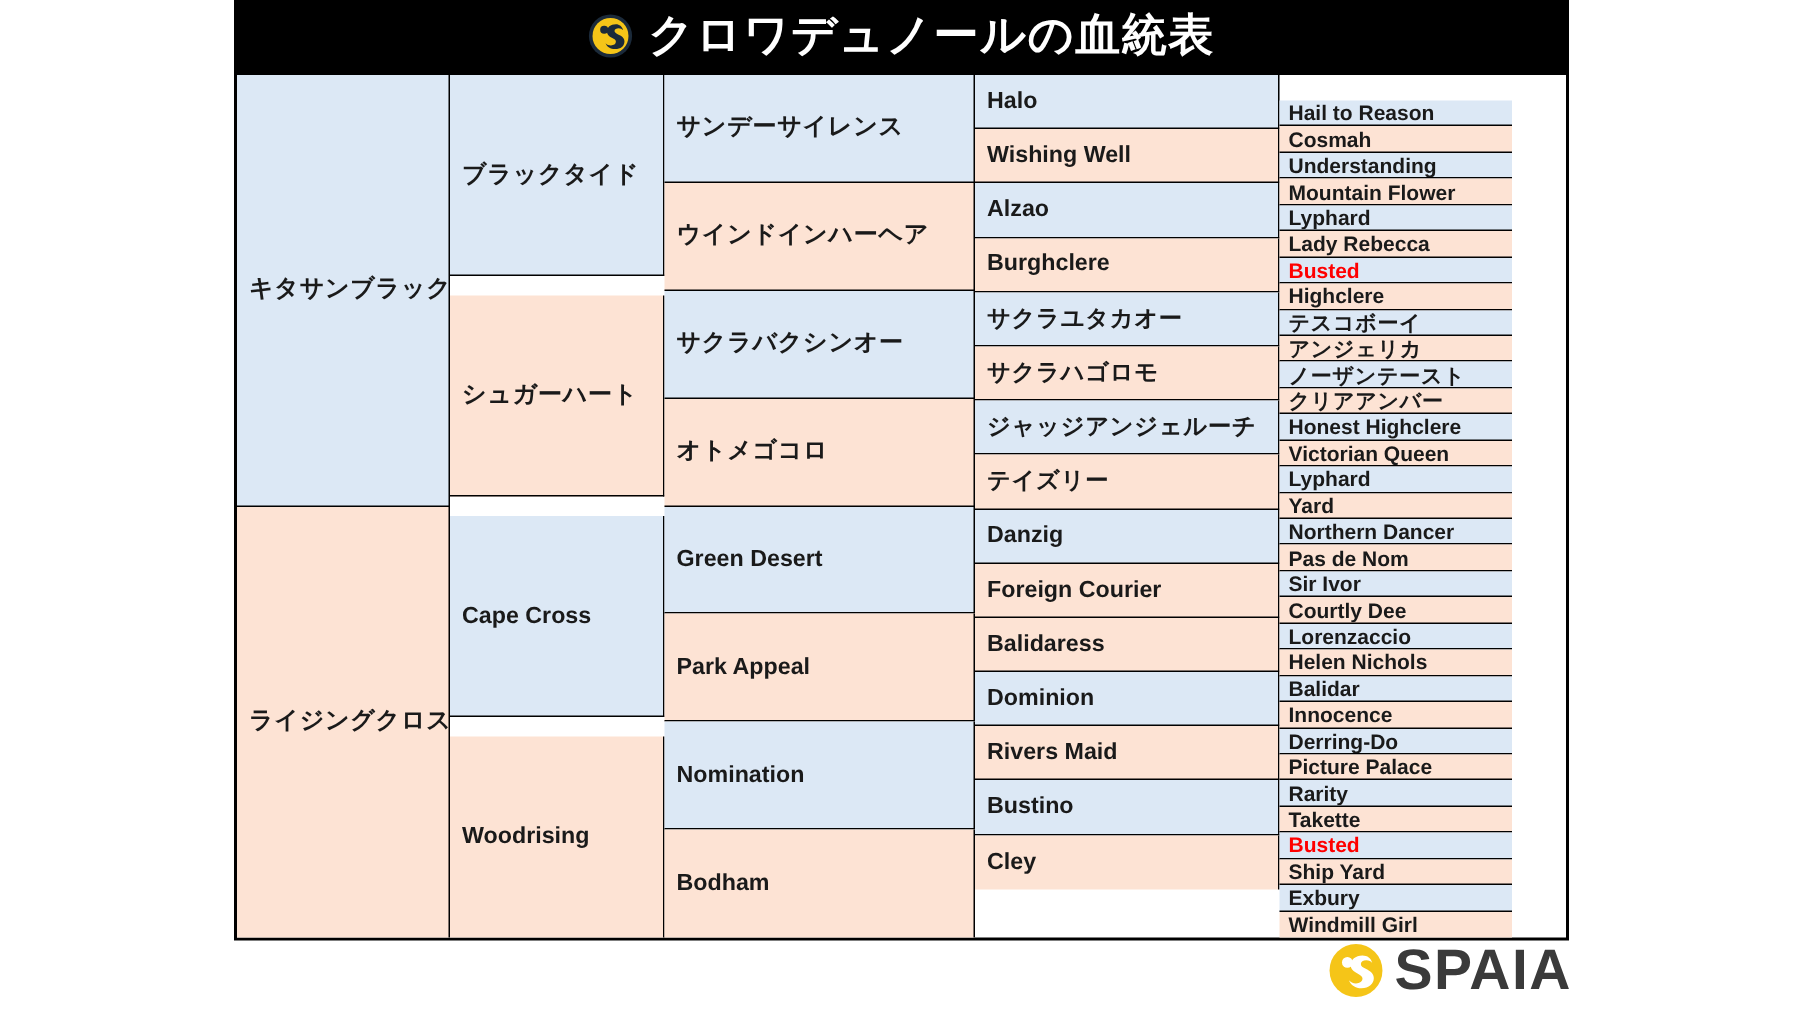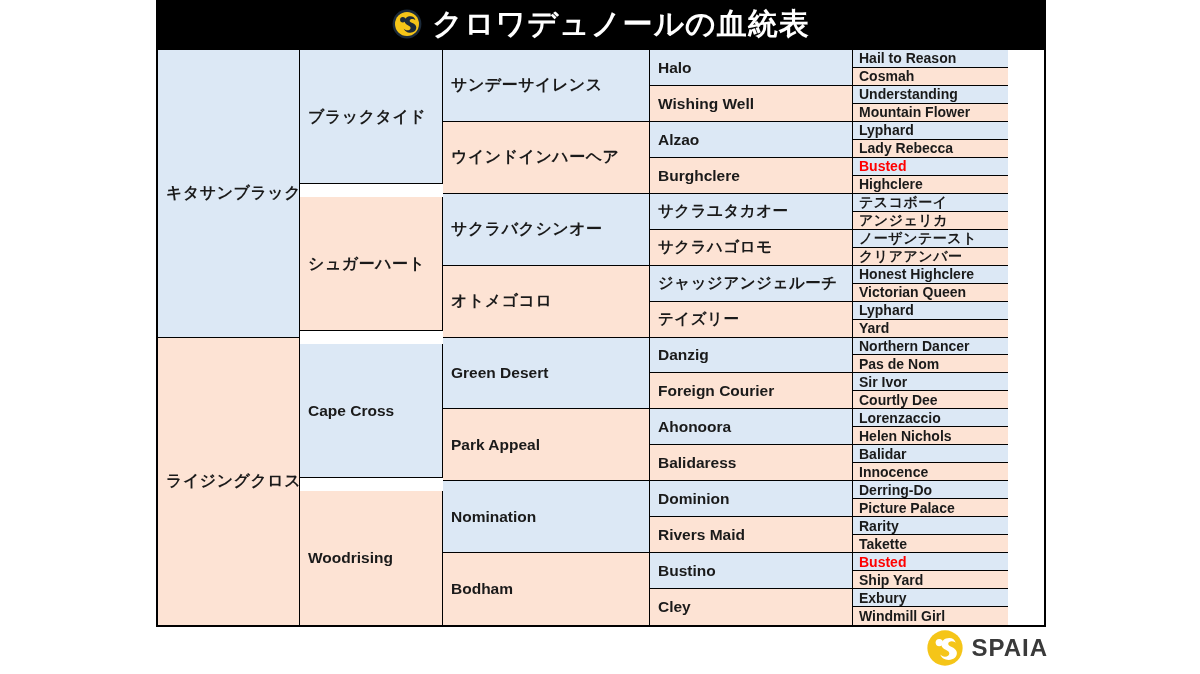--- a/index.html
+++ b/index.html
@@ -30,21 +30,21 @@
     width:890px;height:579px;
     border:2px solid #000;
     box-sizing:border-box;
     display:flex;
   }
   .col{display:flex;flex-direction:column;box-sizing:border-box;}
   .c1{width:142px;}
   .c2{width:143px;gap:13px;}
   .c3{width:207px;}
   .c4{width:203px;}
-  .c5{width:155px;}
+  .c5{width:155px;margin-top:17px;}
 
   .cell{
     box-sizing:border-box;
     border-right:1.5px solid #000;
     border-bottom:1.5px solid #000;
     display:flex;align-items:center;
     padding-left:8px;
     overflow:hidden;
     white-space:nowrap;
   }
@@ -68,21 +68,21 @@
   .c5 .cell{height:18.09375px;}
   .c5 .cell{padding-left:6px;}
 
   
   .brand{
     position:absolute;right:152px;bottom:8px;
     display:flex;align-items:center;gap:8px;
   }
   .brand-logo{width:36px;height:36px;display:block;}
   .brand-text{
-    font-size:24px;font-weight:700;color:#3a3a3a;letter-spacing:1px;line-height:1;
+    font-size:38px;font-weight:700;color:#3a3a3a;letter-spacing:1px;line-height:1;
   }
 </style>
 </head>
 <body>
 
 <div class="sheet">
 
   <div class="header">
     <svg class="header-logo" viewBox="0 0 100 100">
       <circle cx="50" cy="50" r="48" fill="#1b2a3a"></circle>
@@ -166,23 +166,20 @@
         </div>
         <div class="cell f">
           <span class="name jp">テイズリー</span>
         </div>
         <div class="cell m">
           <span class="name">Danzig</span>
         </div>
         <div class="cell f">
           <span class="name">Foreign Courier</span>
         </div>
-        <div class="cell m">
-          <span class="name">Ahonoora</span>
-        </div>
         <div class="cell f">
           <span class="name">Balidaress</span>
         </div>
         <div class="cell m">
           <span class="name">Dominion</span>
         </div>
         <div class="cell f">
           <span class="name">Rivers Maid</span>
         </div>
         <div class="cell m">

